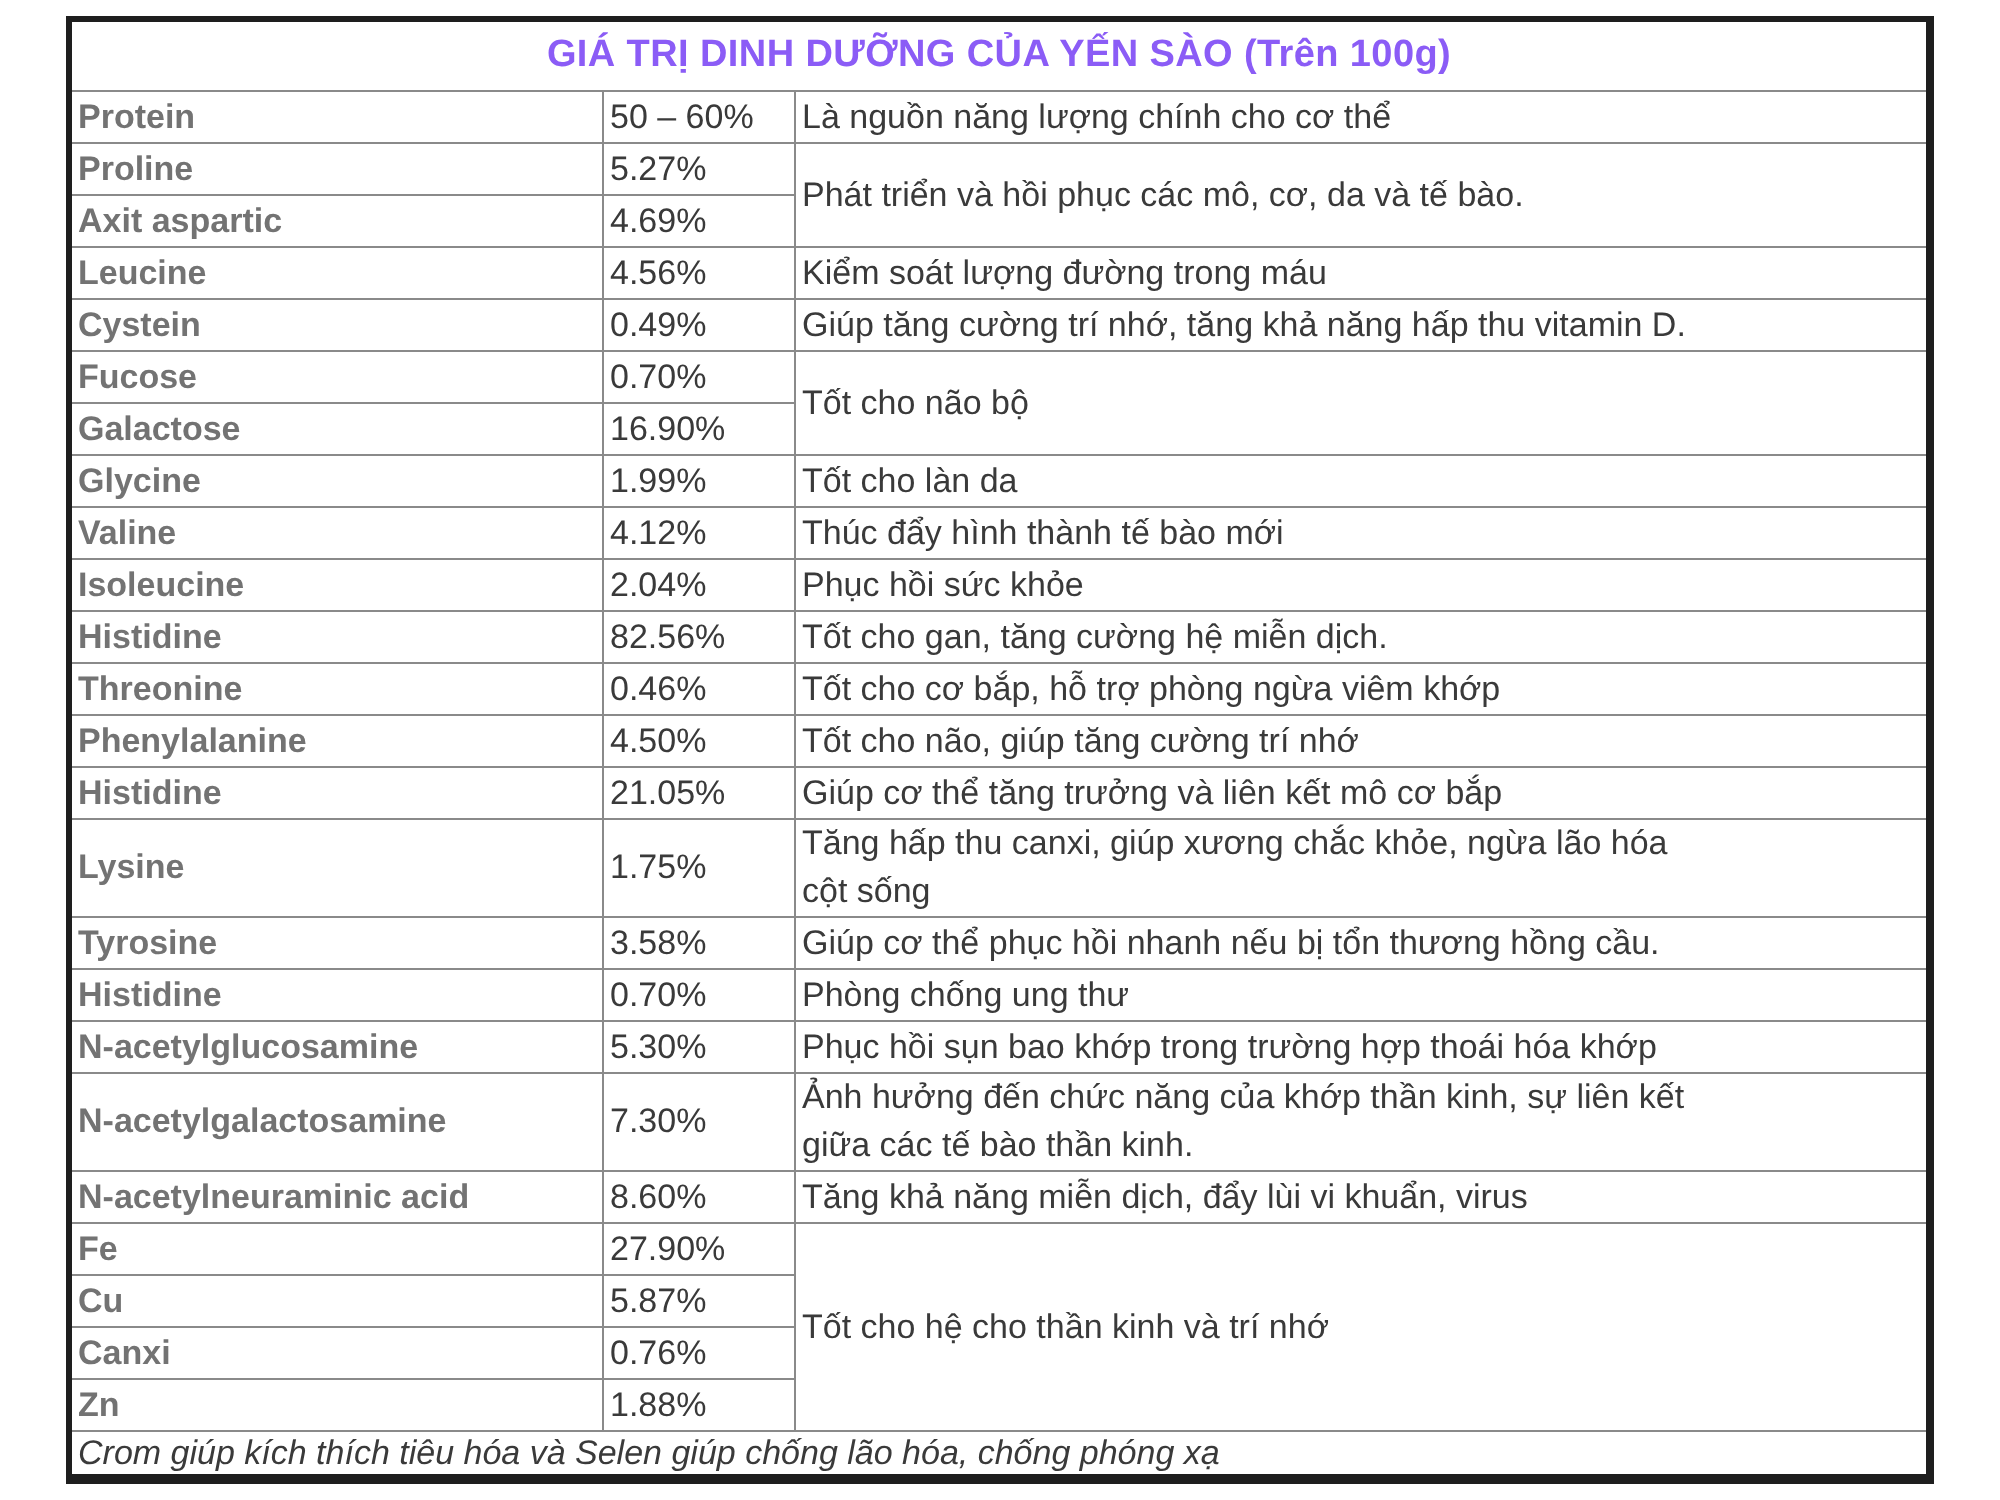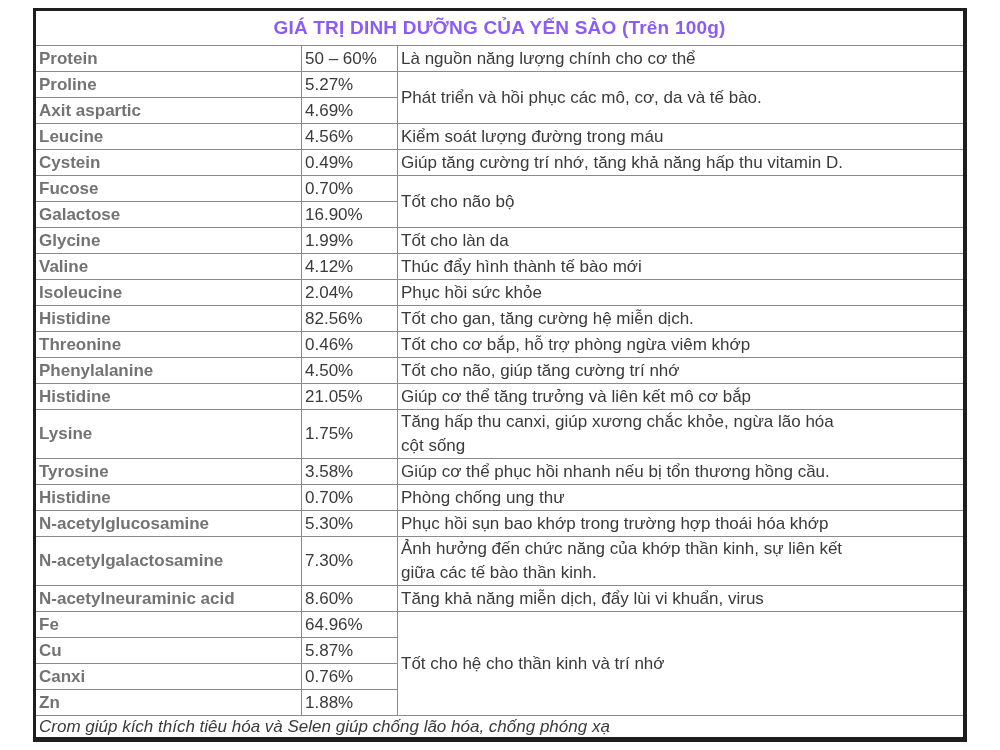--- a/index.html
+++ b/index.html
@@ -165,21 +165,21 @@
       <td class="pre">Ảnh hưởng đến chức năng của khớp thần kinh, sự liên kết
 giữa các tế bào thần kinh.</td>
     </tr>
     <tr class="data-row">
       <td class="name-cell">N-acetylneuraminic acid</td>
       <td>8.60%</td>
       <td>Tăng khả năng miễn dịch, đẩy lùi vi khuẩn, virus</td>
     </tr>
     <tr class="data-row">
       <td class="name-cell">Fe</td>
-      <td>64.96%</td>
+      <td>27.90%</td>
       <td rowspan="4">Tốt cho hệ cho thần kinh và trí nhớ</td>
     </tr>
     <tr class="data-row">
       <td class="name-cell">Cu</td>
       <td>5.87%</td>
     </tr>
     <tr class="data-row">
       <td class="name-cell">Canxi</td>
       <td>0.76%</td>
     </tr>

